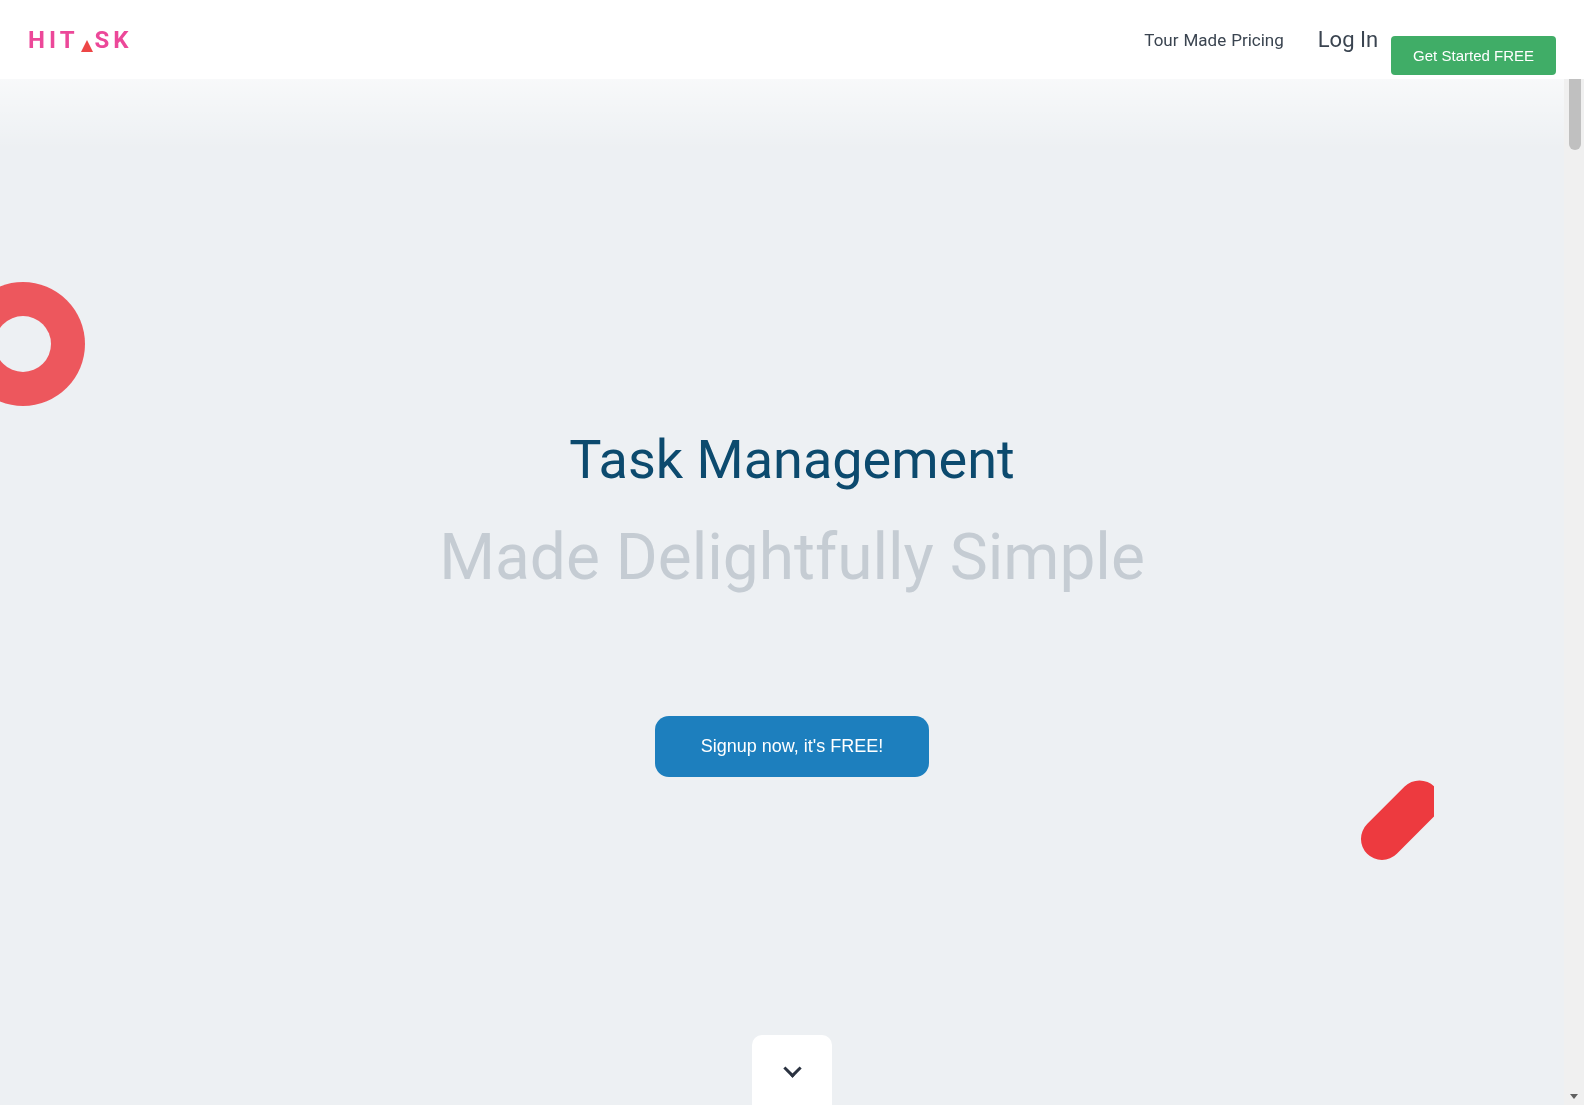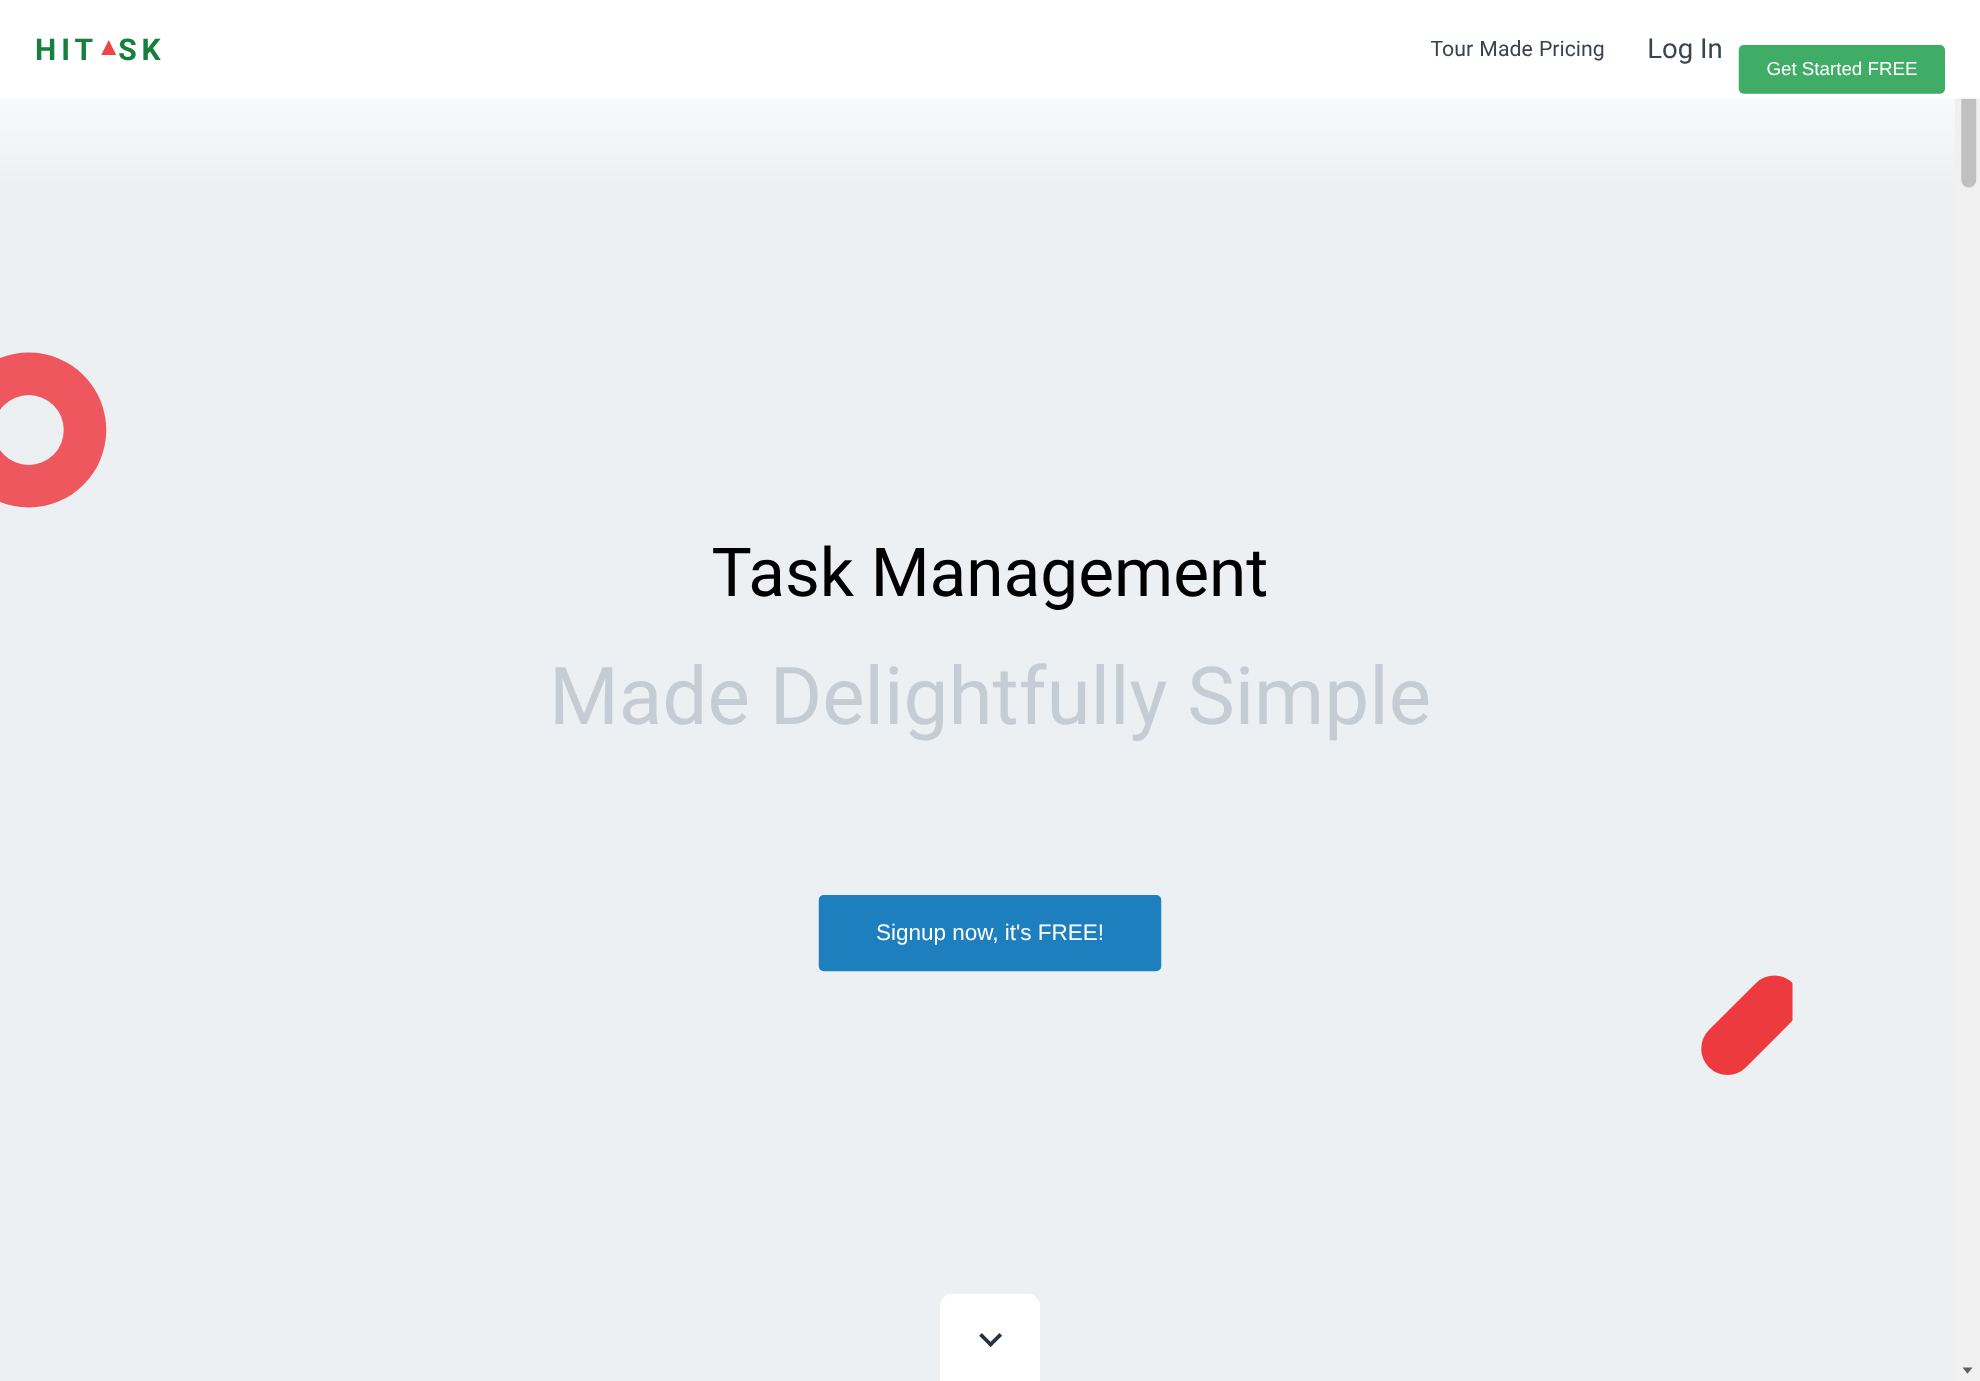--- a/index.html
+++ b/index.html
@@ -32,23 +32,23 @@
     .logo {
       display: flex;
       align-items: center;
       height: 32px;
     }
     
     .logo-text {
       font-size: 24px;
       font-weight: 700;
       letter-spacing: 4px;
-      color: #15803d;
-      display: flex;
-      align-items: center;
+      color: #ec4899;
+      display: flex;
+      align-items: flex-end;
     }
     
     .logo-text .a-shape {
       display: inline-block;
       width: 0;
       height: 0;
       border-left: 6px solid transparent;
       border-right: 6px solid transparent;
       border-bottom: 12px solid #ed4646;
       margin: 0 2px;
@@ -123,40 +123,40 @@
       position: absolute;
       right: 150px;
       bottom: 245px;
       width: 90px;
       height: 85px;
     }
     
     .hero-title {
       font-size: 54px;
       font-weight: 400;
-      color: #000000;
+      color: #0c4a6e;
       text-align: center;
       line-height: 1.5;
     }
     
     .hero-subtitle {
       font-size: 64px;
       font-weight: 400;
       color: #c5ccd3;
       text-align: center;
       line-height: 1.5;
       margin-top: 10px;
     }
     
     .signup-button {
       background: #1d7fbe;
       color: #ffffff;
       border: none;
       padding: 20px 46px;
-      border-radius: 4px;
+      border-radius: 14px;
       font-size: 18px;
       cursor: pointer;
       margin-top: 110px;
     }
     
     .scroll-indicator {
       position: absolute;
       bottom: 0;
       left: 50%;
       transform: translateX(-50%);

